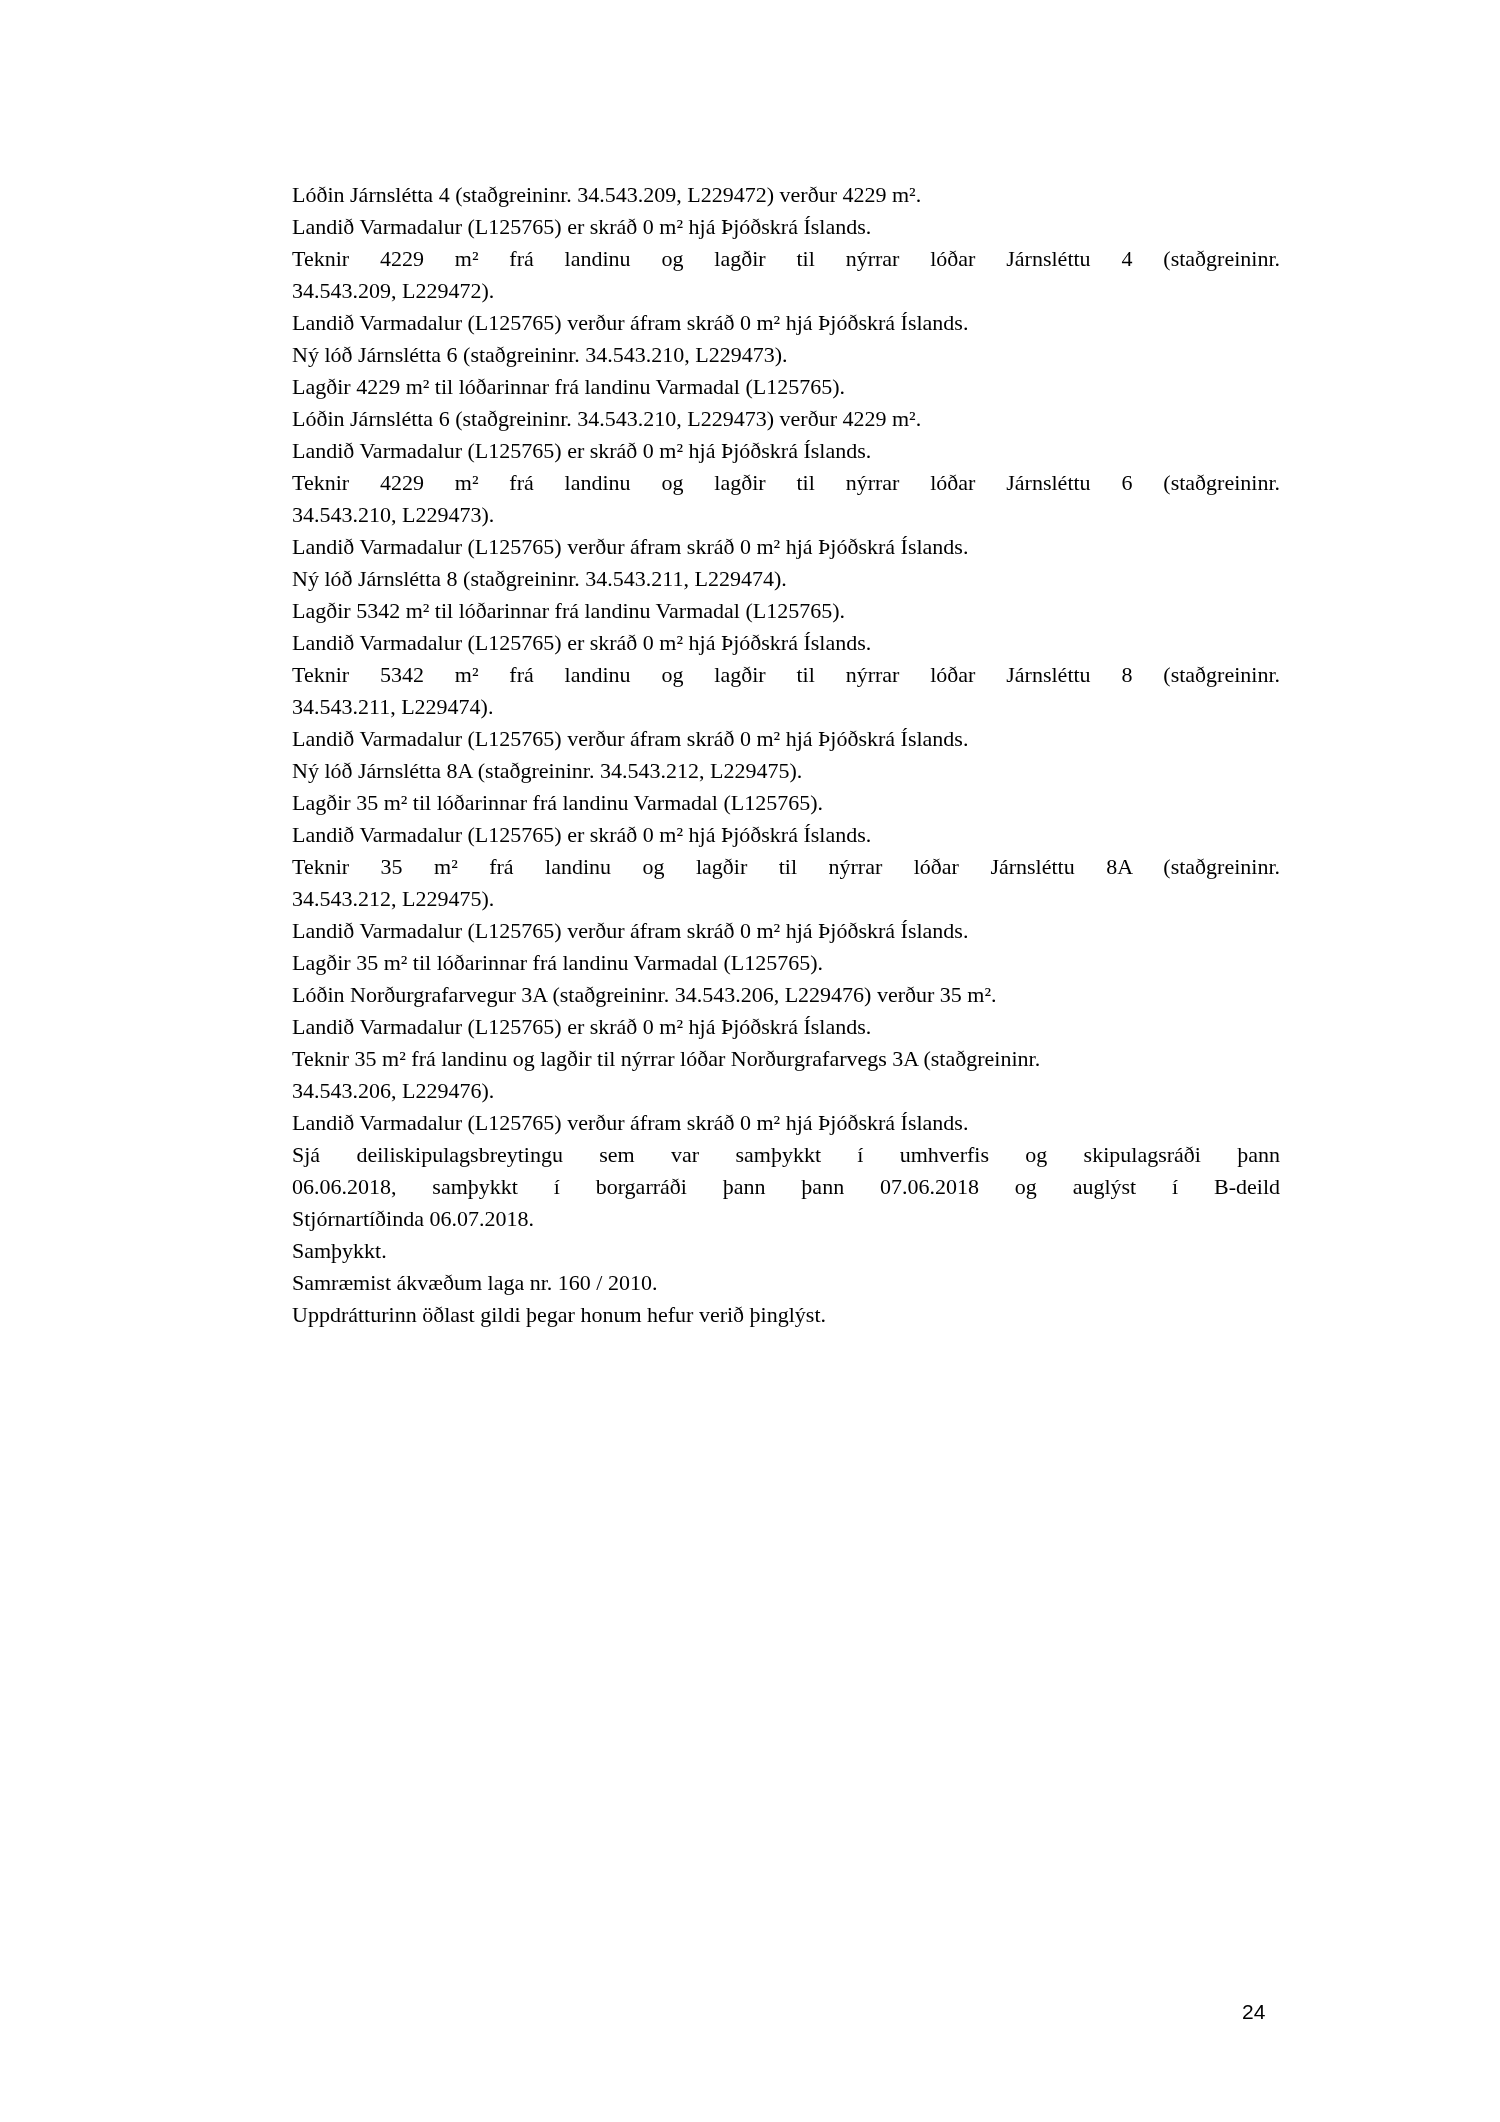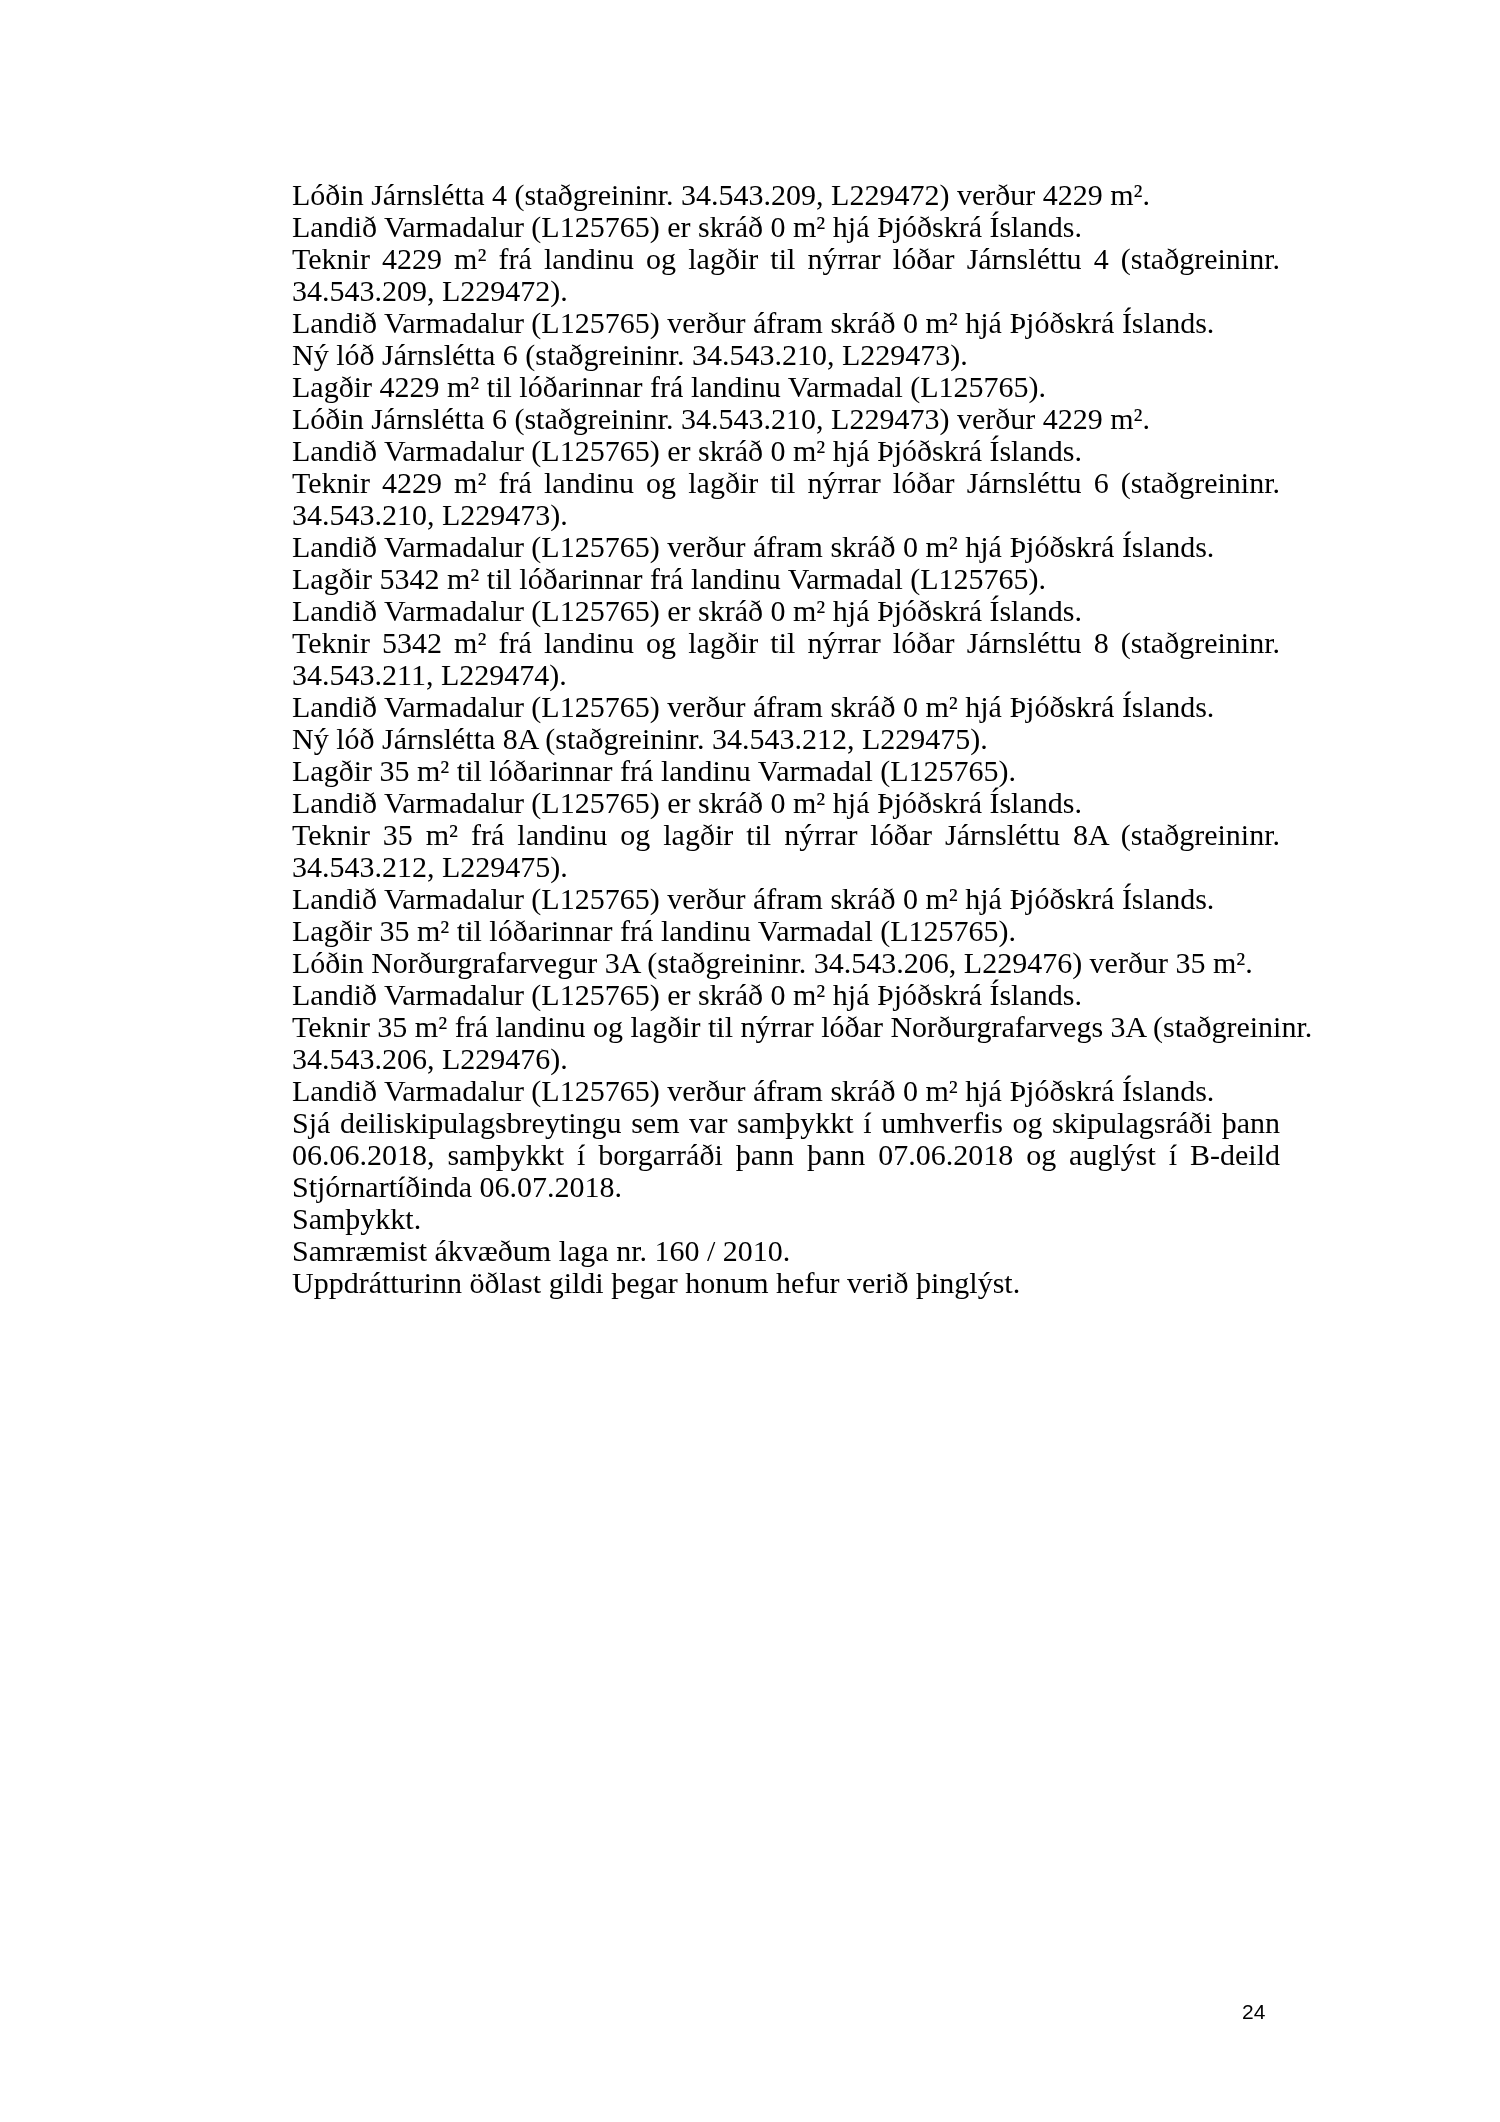--- a/index.html
+++ b/index.html
@@ -19,21 +19,21 @@
     width: 1500px;
     height: 2122px;
     background: #ffffff;
   }
   .text-block {
     position: absolute;
     left: 292px;
     top: 179px;
     width: 988px;
     font-family: "Liberation Serif", "DejaVu Serif", serif;
-    font-size: 30px;
+    font-size: 22px;
     line-height: 32px;
     color: #000000;
   }
   .line {
     white-space: nowrap;
   }
   .line.justify {
     white-space: normal;
     text-align: justify;
     text-align-last: justify;
@@ -60,20 +60,21 @@
       <div class="line justify">Teknir 4229 m² frá landinu og lagðir til nýrrar lóðar Járnsléttu 4 (staðgreininr.</div>
       <div class="line">34.543.209, L229472).</div>
       <div class="line">Landið Varmadalur (L125765) verður áfram skráð 0 m² hjá Þjóðskrá Íslands.</div>
       <div class="line">Ný lóð Járnslétta 6 (staðgreininr. 34.543.210, L229473).</div>
       <div class="line">Lagðir 4229 m² til lóðarinnar frá landinu Varmadal (L125765).</div>
       <div class="line">Lóðin Járnslétta 6 (staðgreininr. 34.543.210, L229473) verður 4229 m².</div>
       <div class="line">Landið Varmadalur (L125765) er skráð 0 m² hjá Þjóðskrá Íslands.</div>
       <div class="line justify">Teknir 4229 m² frá landinu og lagðir til nýrrar lóðar Járnsléttu 6 (staðgreininr.</div>
       <div class="line">34.543.210, L229473).</div>
       <div class="line">Landið Varmadalur (L125765) verður áfram skráð 0 m² hjá Þjóðskrá Íslands.</div>
+      <div class="line">Ný lóð Járnslétta 8 (staðgreininr. 34.543.211, L229474).</div>
       <div class="line">Lagðir 5342 m² til lóðarinnar frá landinu Varmadal (L125765).</div>
       <div class="line">Landið Varmadalur (L125765) er skráð 0 m² hjá Þjóðskrá Íslands.</div>
       <div class="line justify">Teknir 5342 m² frá landinu og lagðir til nýrrar lóðar Járnsléttu 8 (staðgreininr.</div>
       <div class="line">34.543.211, L229474).</div>
       <div class="line">Landið Varmadalur (L125765) verður áfram skráð 0 m² hjá Þjóðskrá Íslands.</div>
       <div class="line">Ný lóð Járnslétta 8A (staðgreininr. 34.543.212, L229475).</div>
       <div class="line">Lagðir 35 m² til lóðarinnar frá landinu Varmadal (L125765).</div>
       <div class="line">Landið Varmadalur (L125765) er skráð 0 m² hjá Þjóðskrá Íslands.</div>
       <div class="line justify">Teknir 35 m² frá landinu og lagðir til nýrrar lóðar Járnsléttu 8A (staðgreininr.</div>
       <div class="line">34.543.212, L229475).</div>

